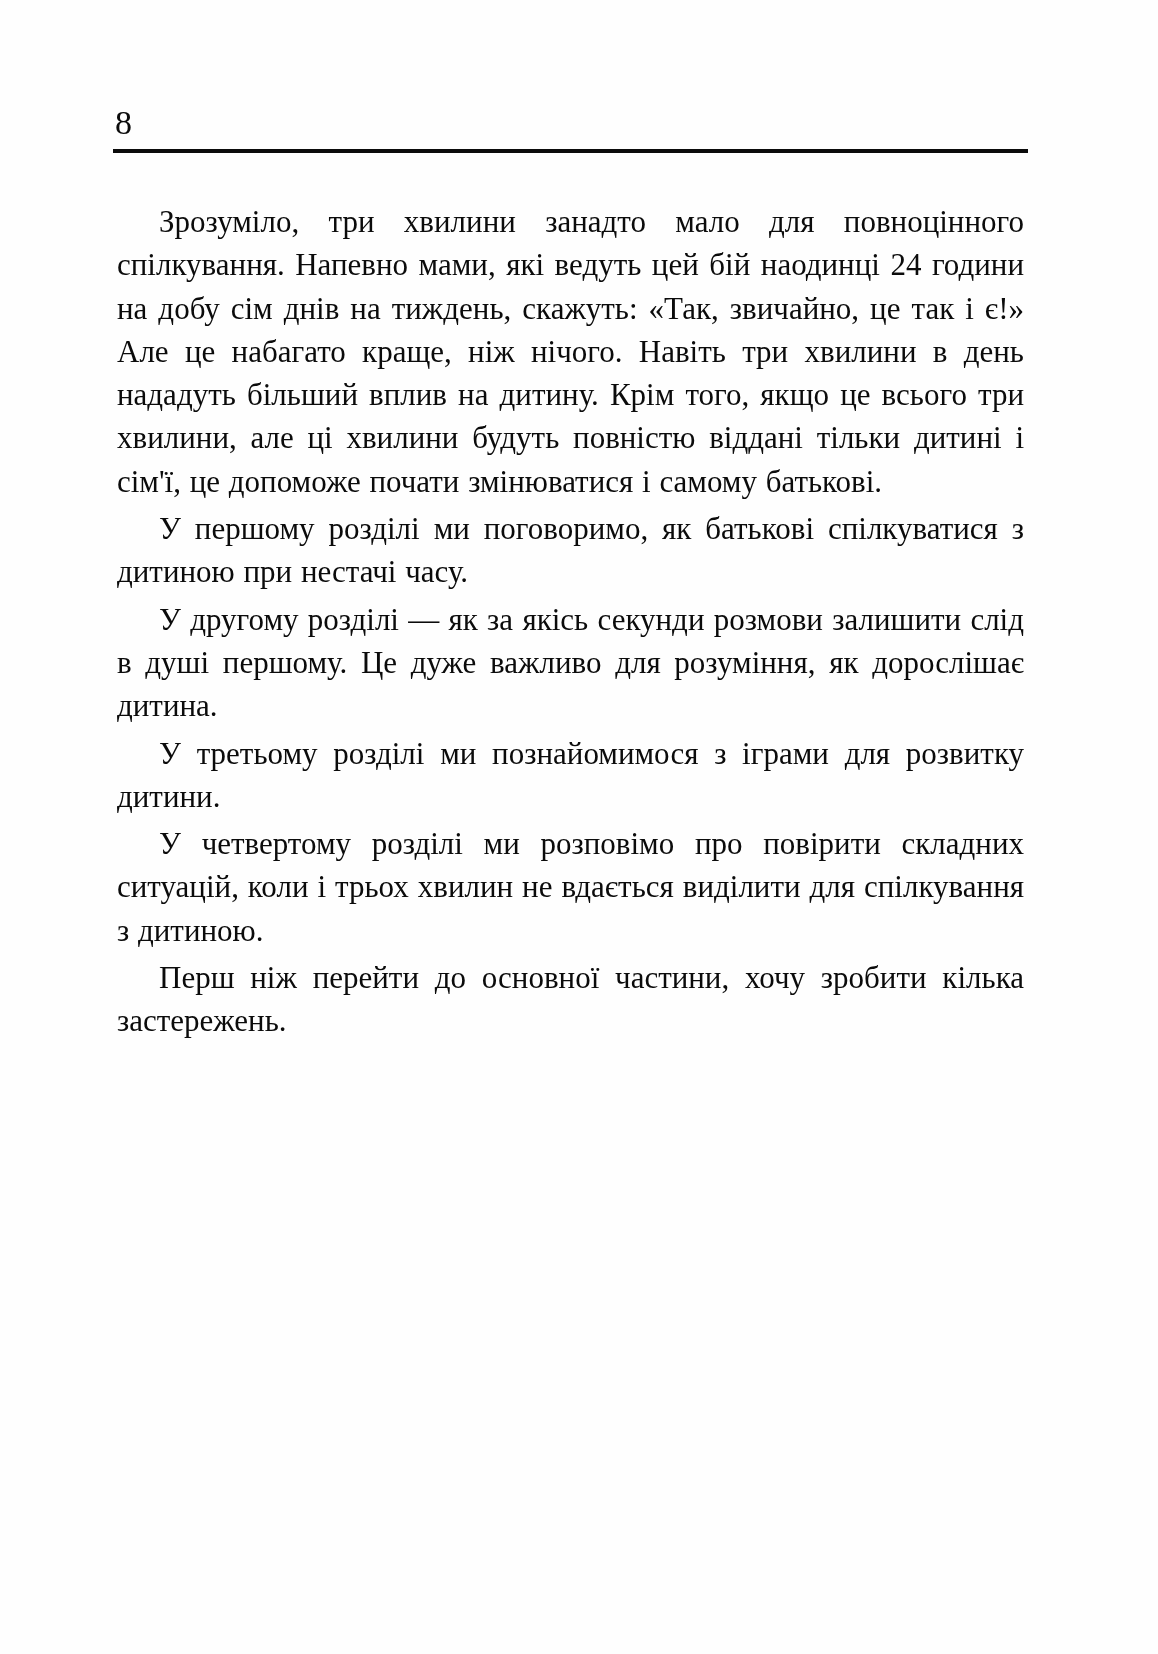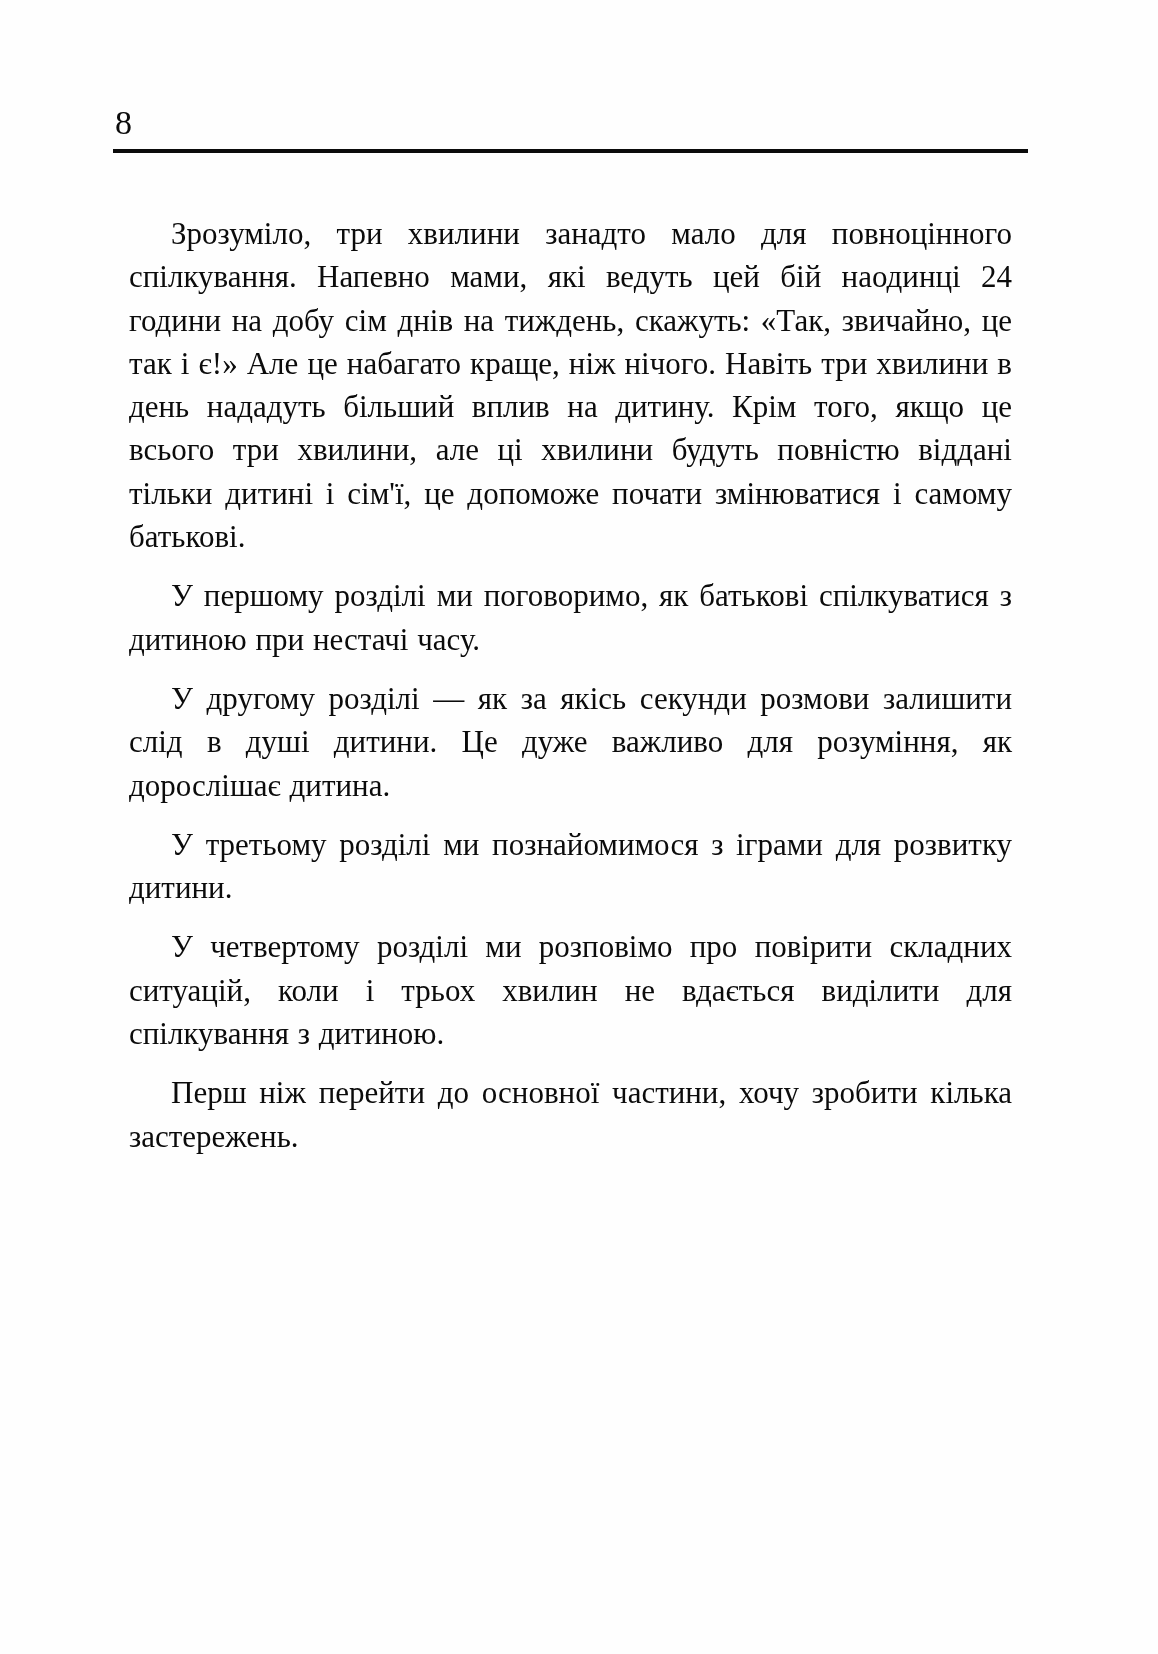--- a/index.html
+++ b/index.html
@@ -41,38 +41,38 @@
   .body-text {
     position: absolute;
     top: 196px;
     left: 113px;
     width: 915px;
     font-size: 31px;
     line-height: 43.3px;
     text-align: justify;
   }
   .body-text p {
-    margin: 16px;
+    margin: 4px;
     padding: 0;
     text-indent: 42px;
     word-spacing: 1px;
   }
 </style>
 </head>
 <body>
 
 <div class="page">
 
   <div class="page-header">
     <span class="page-num">8</span>
     <div class="header-rule"></div>
   </div>
 
   <div class="body-text">
     <p>Зрозуміло, три хвилини занадто мало для повноцінного спілкування. Напевно мами, які ведуть цей бій наодинці 24 години на добу сім днів на тиждень, скажуть: «Так, звичайно, це так і є!» Але це набагато краще, ніж нічого. Навіть три хвилини в день нададуть більший вплив на дитину. Крім того, якщо це всього три хвилини, але ці хвилини будуть повністю віддані тільки дитині і сім'ї, це допоможе почати змінюватися і самому батькові.</p>
     <p>У першому розділі ми поговоримо, як батькові спілкуватися з дитиною при нестачі часу.</p>
-    <p>У другому розділі — як за якісь секунди розмови залишити слід в душі дитини. Це дуже важливо для розуміння, як дорослішає дитина.</p>
+    <p>У другому розділі — як за якісь секунди розмови залишити слід в душі першому. Це дуже важливо для розуміння, як дорослішає дитина.</p>
     <p>У третьому розділі ми познайомимося з іграми для розвитку дитини.</p>
     <p>У четвертому розділі ми розповімо про повірити складних ситуацій, коли і трьох хвилин не вдається виділити для спілкування з дитиною.</p>
     <p>Перш ніж перейти до основної частини, хочу зробити кілька застережень.</p>
   </div>
 
 </div>
 
 </body></html>

